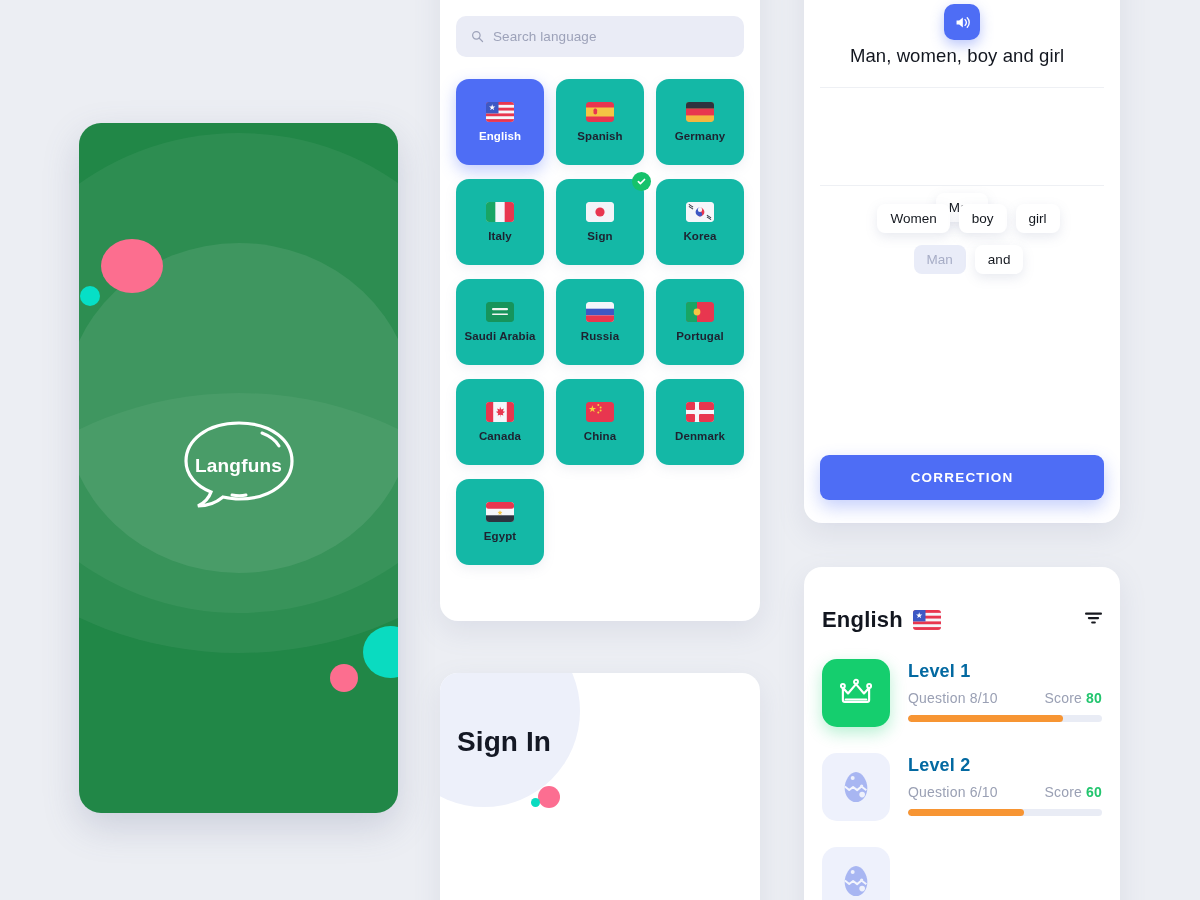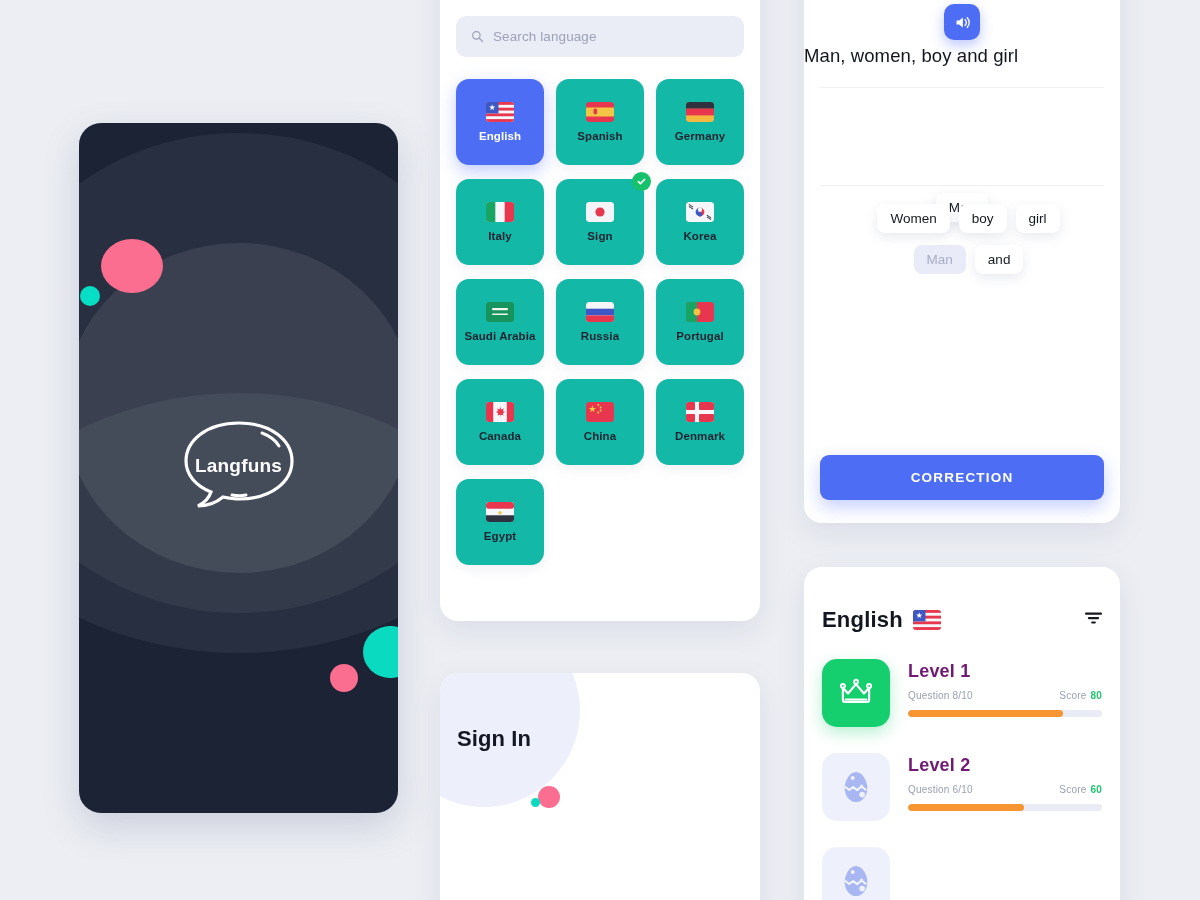--- a/index.html
+++ b/index.html
@@ -9,21 +9,21 @@
     font-family: "Liberation Sans", sans-serif;
     overflow: hidden;
   }
   .stage { position: relative; width: 1200px; height: 900px; }
 
   
   .splash {
     position: absolute; left: 79px; top: 123px;
     width: 319px; height: 690px;
     border-radius: 22px;
-    background: #0f172a;
+    background: #15803d;
     overflow: hidden;
     box-shadow: 0 14px 36px rgba(90,100,140,.22);
   }
   .ring { position: absolute; border-radius: 50%; background: rgba(255,255,255,.055); }
   .ring.r1 { width: 700px; height: 640px; left: -190px; top: -110px; }
   .ring.r2 { width: 520px; height: 480px; left: -100px; top: 10px; }
   .ring.r3 { width: 350px; height: 330px; left: -15px; top: 120px; background: rgba(255,255,255,.085); }
   .ring.r4 { width: 700px; height: 660px; left: -190px; top: 270px; }
   .blob { position: absolute; border-radius: 50%; }
   .blob.pink-lg { width: 62px; height: 54px; background: #FC6E8F; left: 22px; top: 116px; }
@@ -91,21 +91,21 @@
     left: 440px; top: 673px; width: 320px; height: 280px;
     border-radius: 18px; overflow: hidden;
   }
   .signin-blob-bg {
     position: absolute; left: -52px; top: -58px;
     width: 192px; height: 192px; border-radius: 50%;
     background: #EDF0FA;
   }
   .signin-title {
     position: absolute; left: 17px; top: 53px;
-    font-size: 22px; font-weight: bold; color: #141824; letter-spacing: .1px;
+    font-size: 28px; font-weight: bold; color: #141824; letter-spacing: .1px;
   }
   .signin-dot-pink {
     position: absolute; left: 98px; top: 113px;
     width: 22px; height: 22px; border-radius: 50%; background: #FC6E91;
   }
   .signin-dot-teal {
     position: absolute; left: 91px; top: 125px;
     width: 9px; height: 9px; border-radius: 50%; background: #0ADBC0;
   }
 
@@ -115,21 +115,21 @@
     border-radius: 18px; padding: 0 16px;
   }
   .speaker-btn {
     position: absolute; left: 50%; top: 76px; transform: translateX(-50%);
     width: 36px; height: 36px; border-radius: 10px; background: #4E6DF5;
     display: flex; align-items: center; justify-content: center;
     box-shadow: 0 5px 13px rgba(78,109,245,.38);
   }
   .prompt {
     position: absolute; left: 0; right: 10px; top: 117px;
-    font-size: 18.5px; color: #12161F;
+    text-align: center; font-size: 18.5px; color: #12161F;
     letter-spacing: .1px;
   }
   .rule { position: absolute; left: 16px; right: 16px; height: 1px; background: #EEF0F4; }
   .rule.top { top: 159px; }
   .rule.bottom { top: 257px; }
 
   .answer-row {
     position: absolute; left: 0; right: 0; top: 265px;
     display: flex; justify-content: center; gap: 8px; flex-wrap: wrap;
   }
@@ -173,25 +173,25 @@
     display: flex; gap: 18px; margin-top: 26px; align-items: flex-start;
   }
   .level-icon {
     width: 68px; height: 68px; border-radius: 15px; flex: none;
     display: flex; align-items: center; justify-content: center;
   }
   .level-icon.done { background: #15CE6E; box-shadow: 0 6px 16px rgba(21,206,110,.3); }
   .level-icon.locked { background: #EEF1FC; }
   .level-body { flex: 1; padding-top: 2px; }
   .level-body .lv-title {
-    font-size: 18px; font-weight: bold; color: #701a75; letter-spacing: .2px;
+    font-size: 18px; font-weight: bold; color: #0369a1; letter-spacing: .2px;
   }
   .level-meta {
     display: flex; justify-content: space-between; align-items: baseline;
-    margin-top: 8px; font-size: 10px; color: #9AA0B4; letter-spacing: .2px;
+    margin-top: 8px; font-size: 14px; color: #9AA0B4; letter-spacing: .2px;
   }
   .level-meta .score-val { color: #22C56E; font-weight: bold; margin-left: 4px; }
   .track {
     margin-top: 9px; height: 7px; border-radius: 4px; background: #E9ECF5;
     overflow: hidden;
   }
   .track .fill { height: 100%; border-radius: 4px; background: #F79533; }
 </style>
 </head>
 <body>

